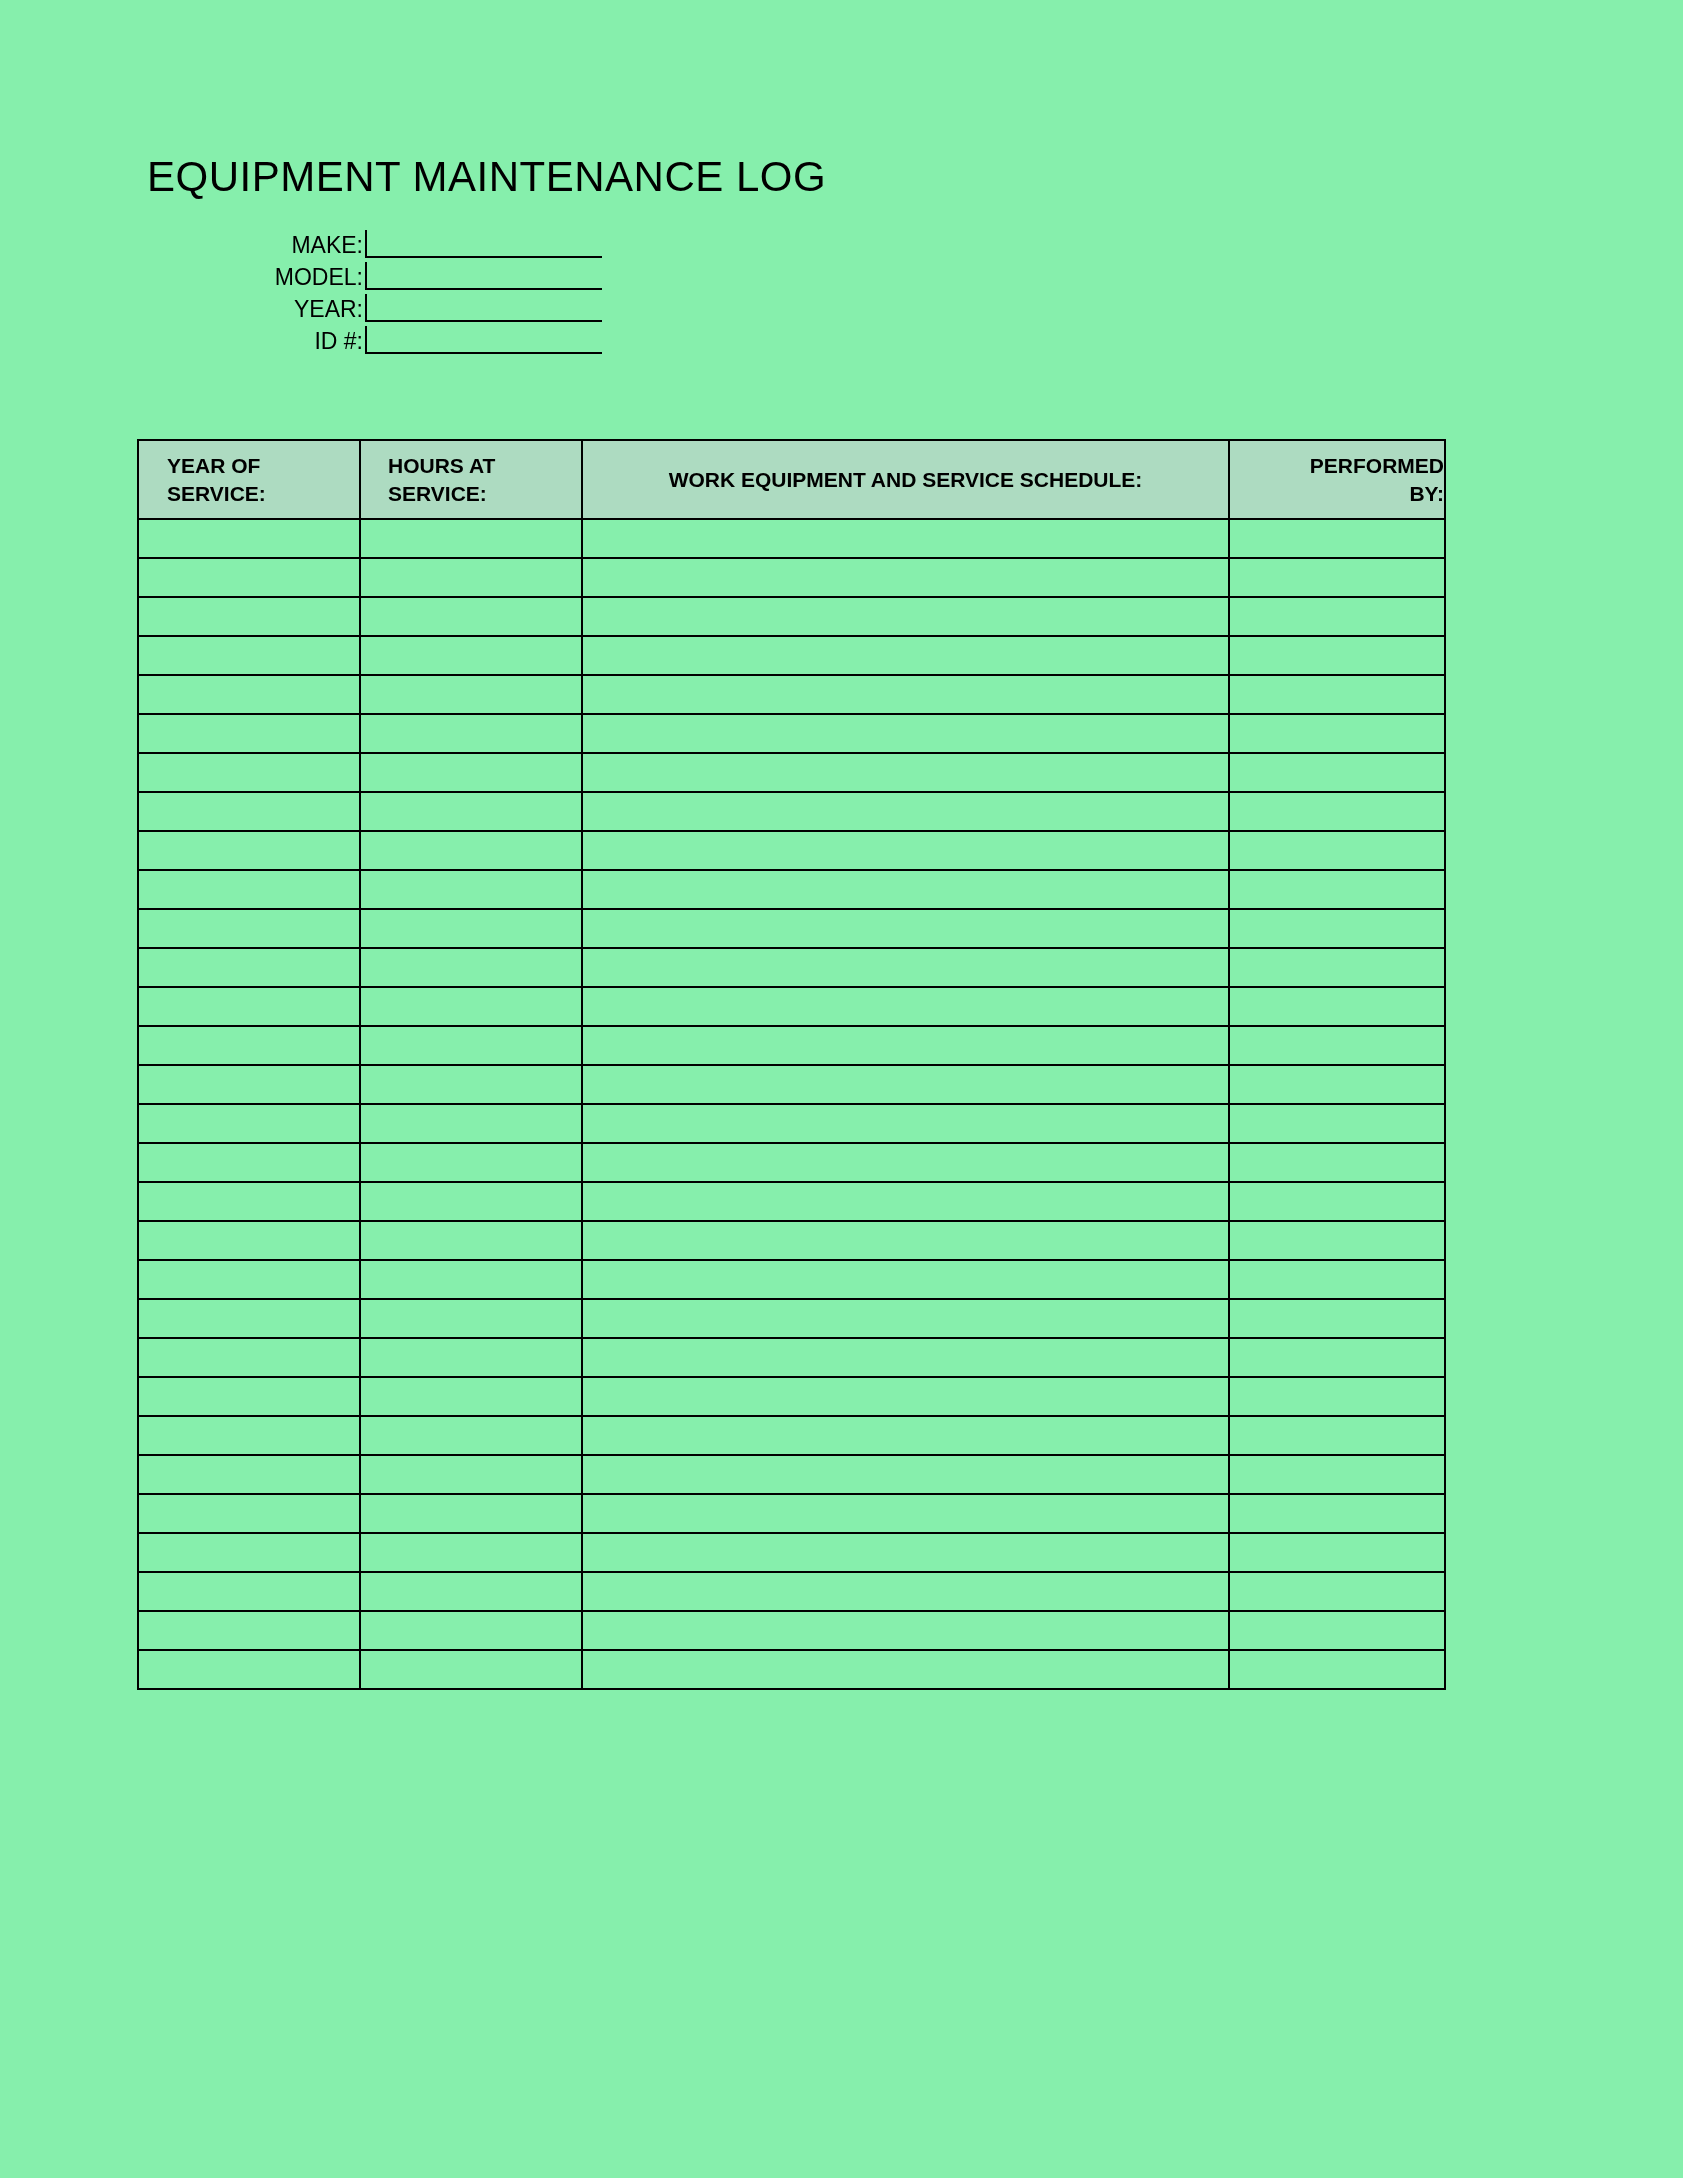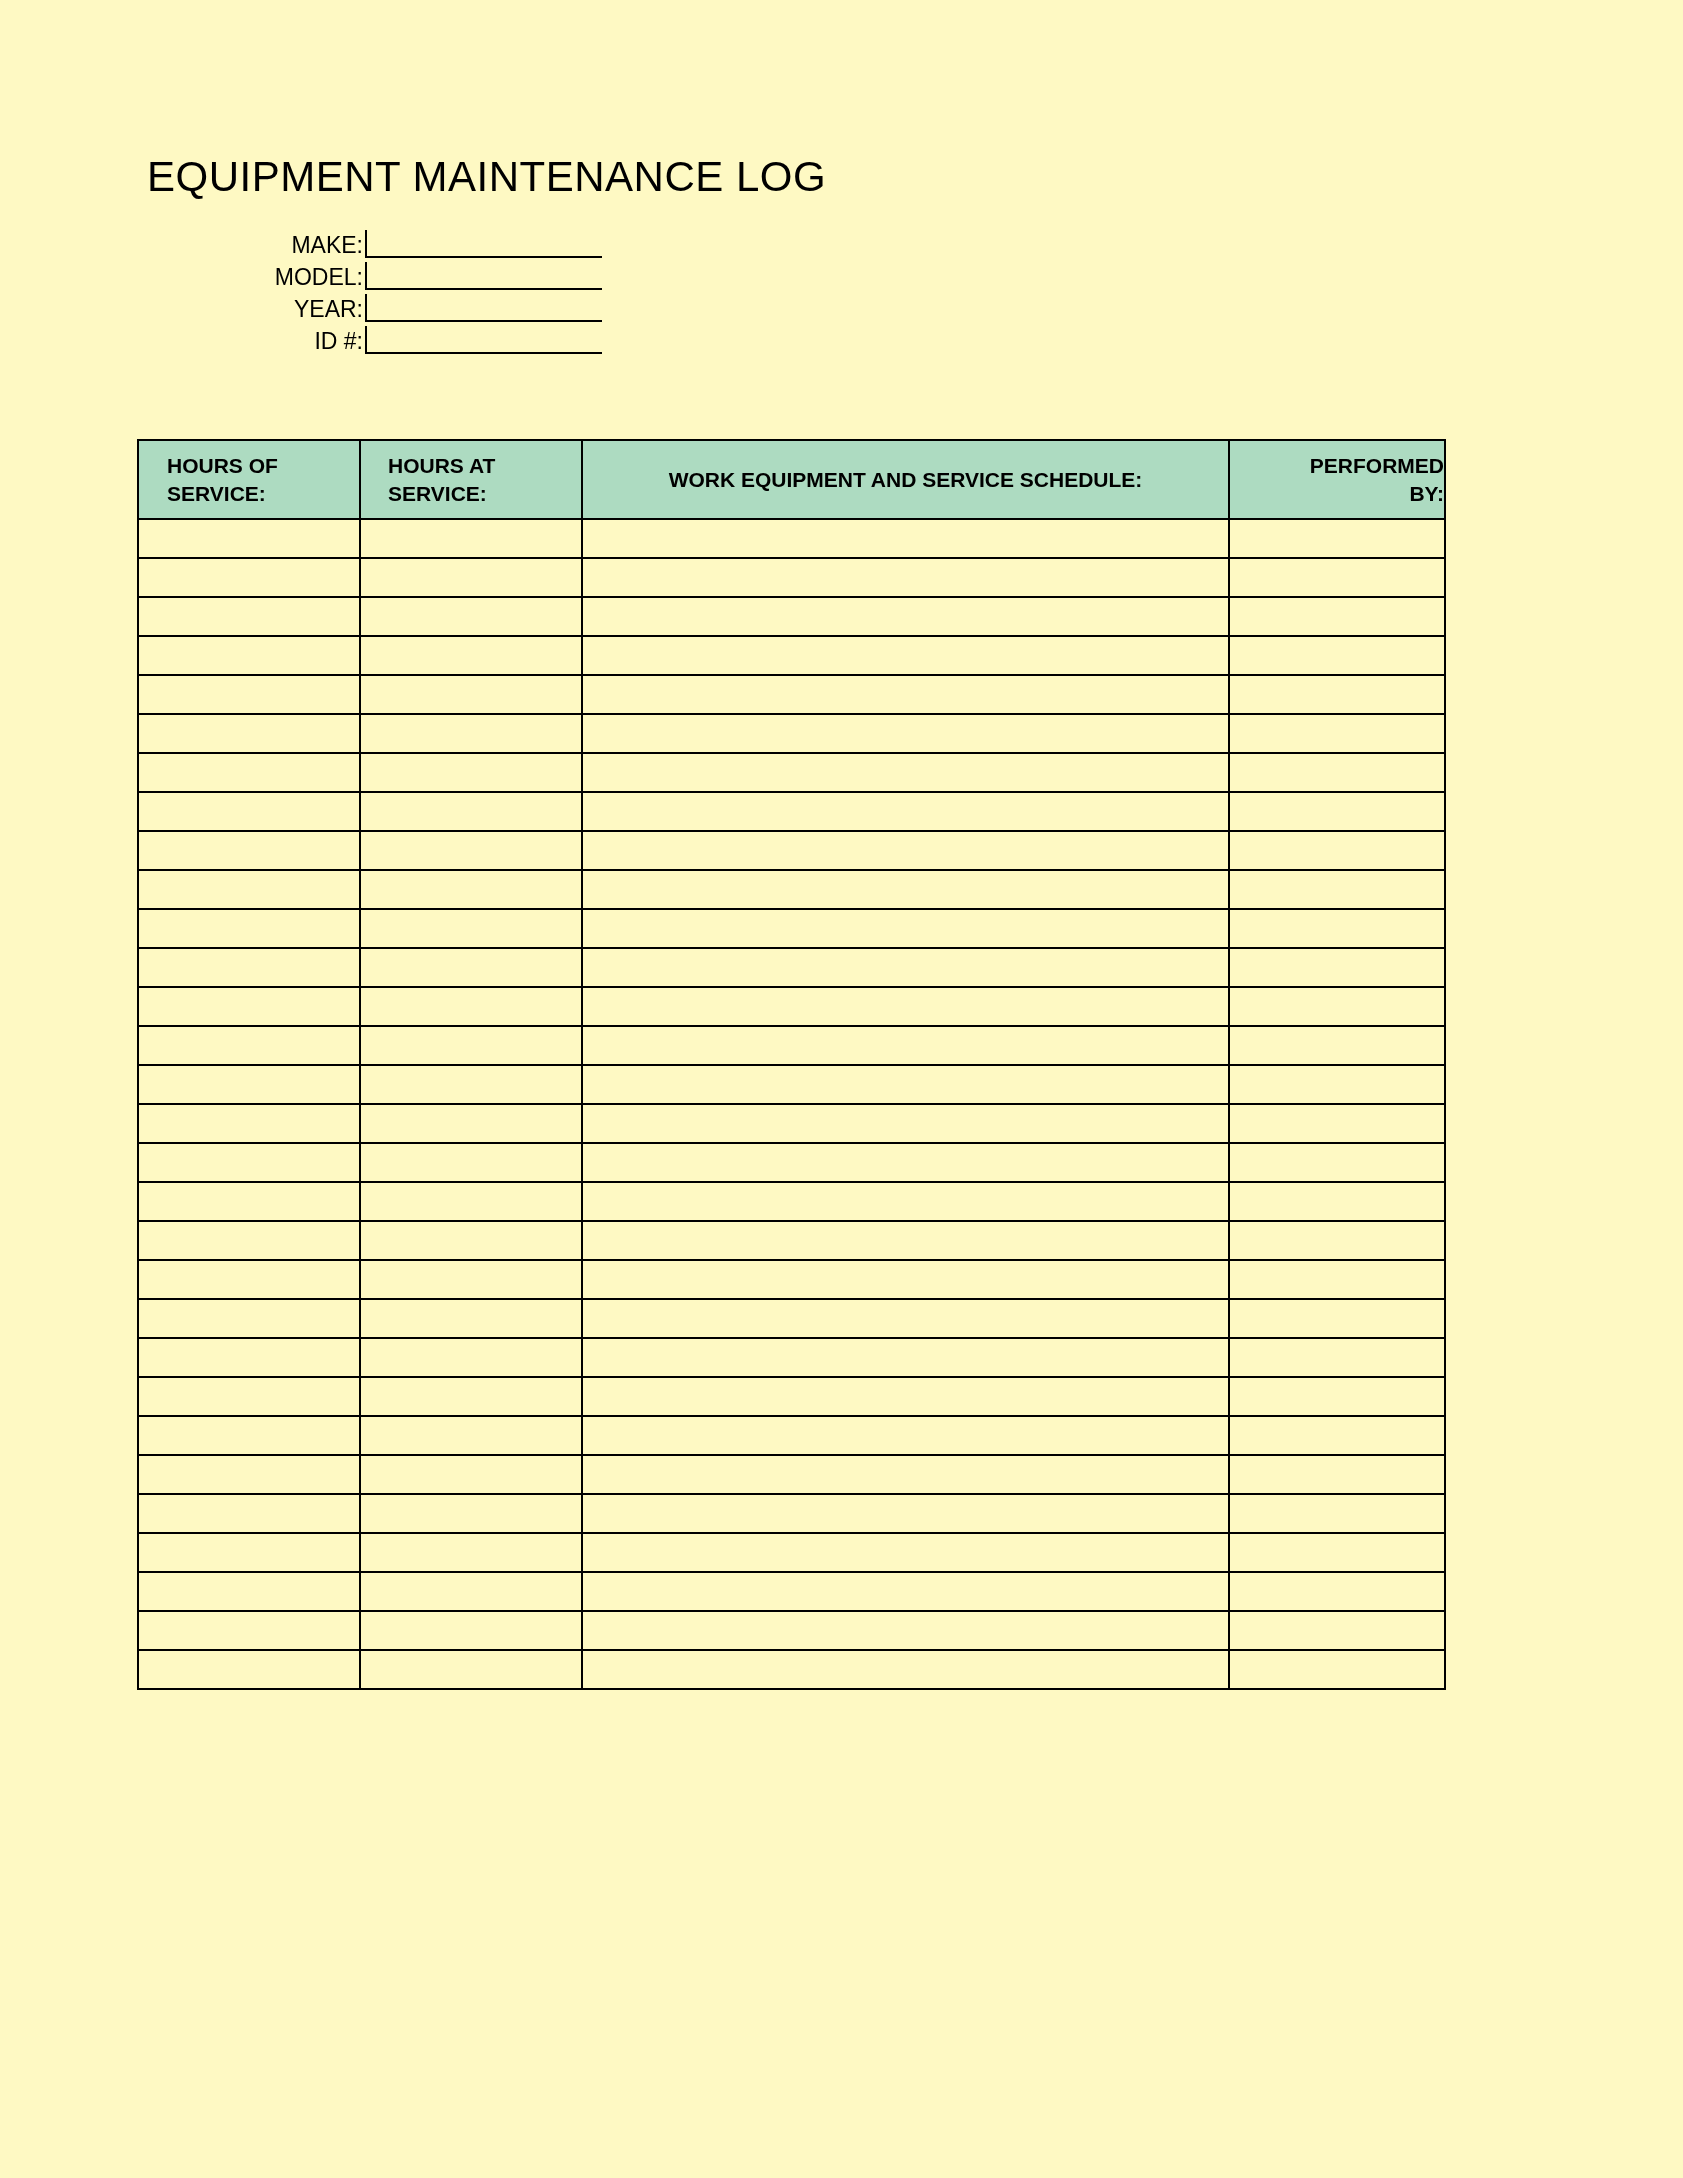--- a/index.html
+++ b/index.html
@@ -15,21 +15,21 @@
     position: relative;
     overflow: hidden;
   }
 
   .page {
     position: absolute;
     left: 0;
     top: 0;
     width: 1683px;
     height: 2178px;
-    background: #fef9c3;
+    background: #86efac;
   }
 
   
   .title {
     position: absolute;
     left: 147px;
     top: 156px;
     font-size: 42px;
     font-weight: 400;
     letter-spacing: 0.5px;
@@ -165,21 +165,21 @@
       </div>
     </div>
 
   </div>
 
   <div class="log-table-wrap">
     <table class="log">
       <thead>
         <tr>
           <th class="c-date">
-            <span class="hl">HOURS OF</span>
+            <span class="hl">YEAR OF</span>
             <span class="hl2">SERVICE:</span>
           </th>
           <th class="c-hours">
             <span class="hl">HOURS AT</span>
             <span class="hl2">SERVICE:</span>
           </th>
           <th class="c-work">
             <span>WORK EQUIPMENT AND SERVICE SCHEDULE:</span>
           </th>
           <th class="c-by">

